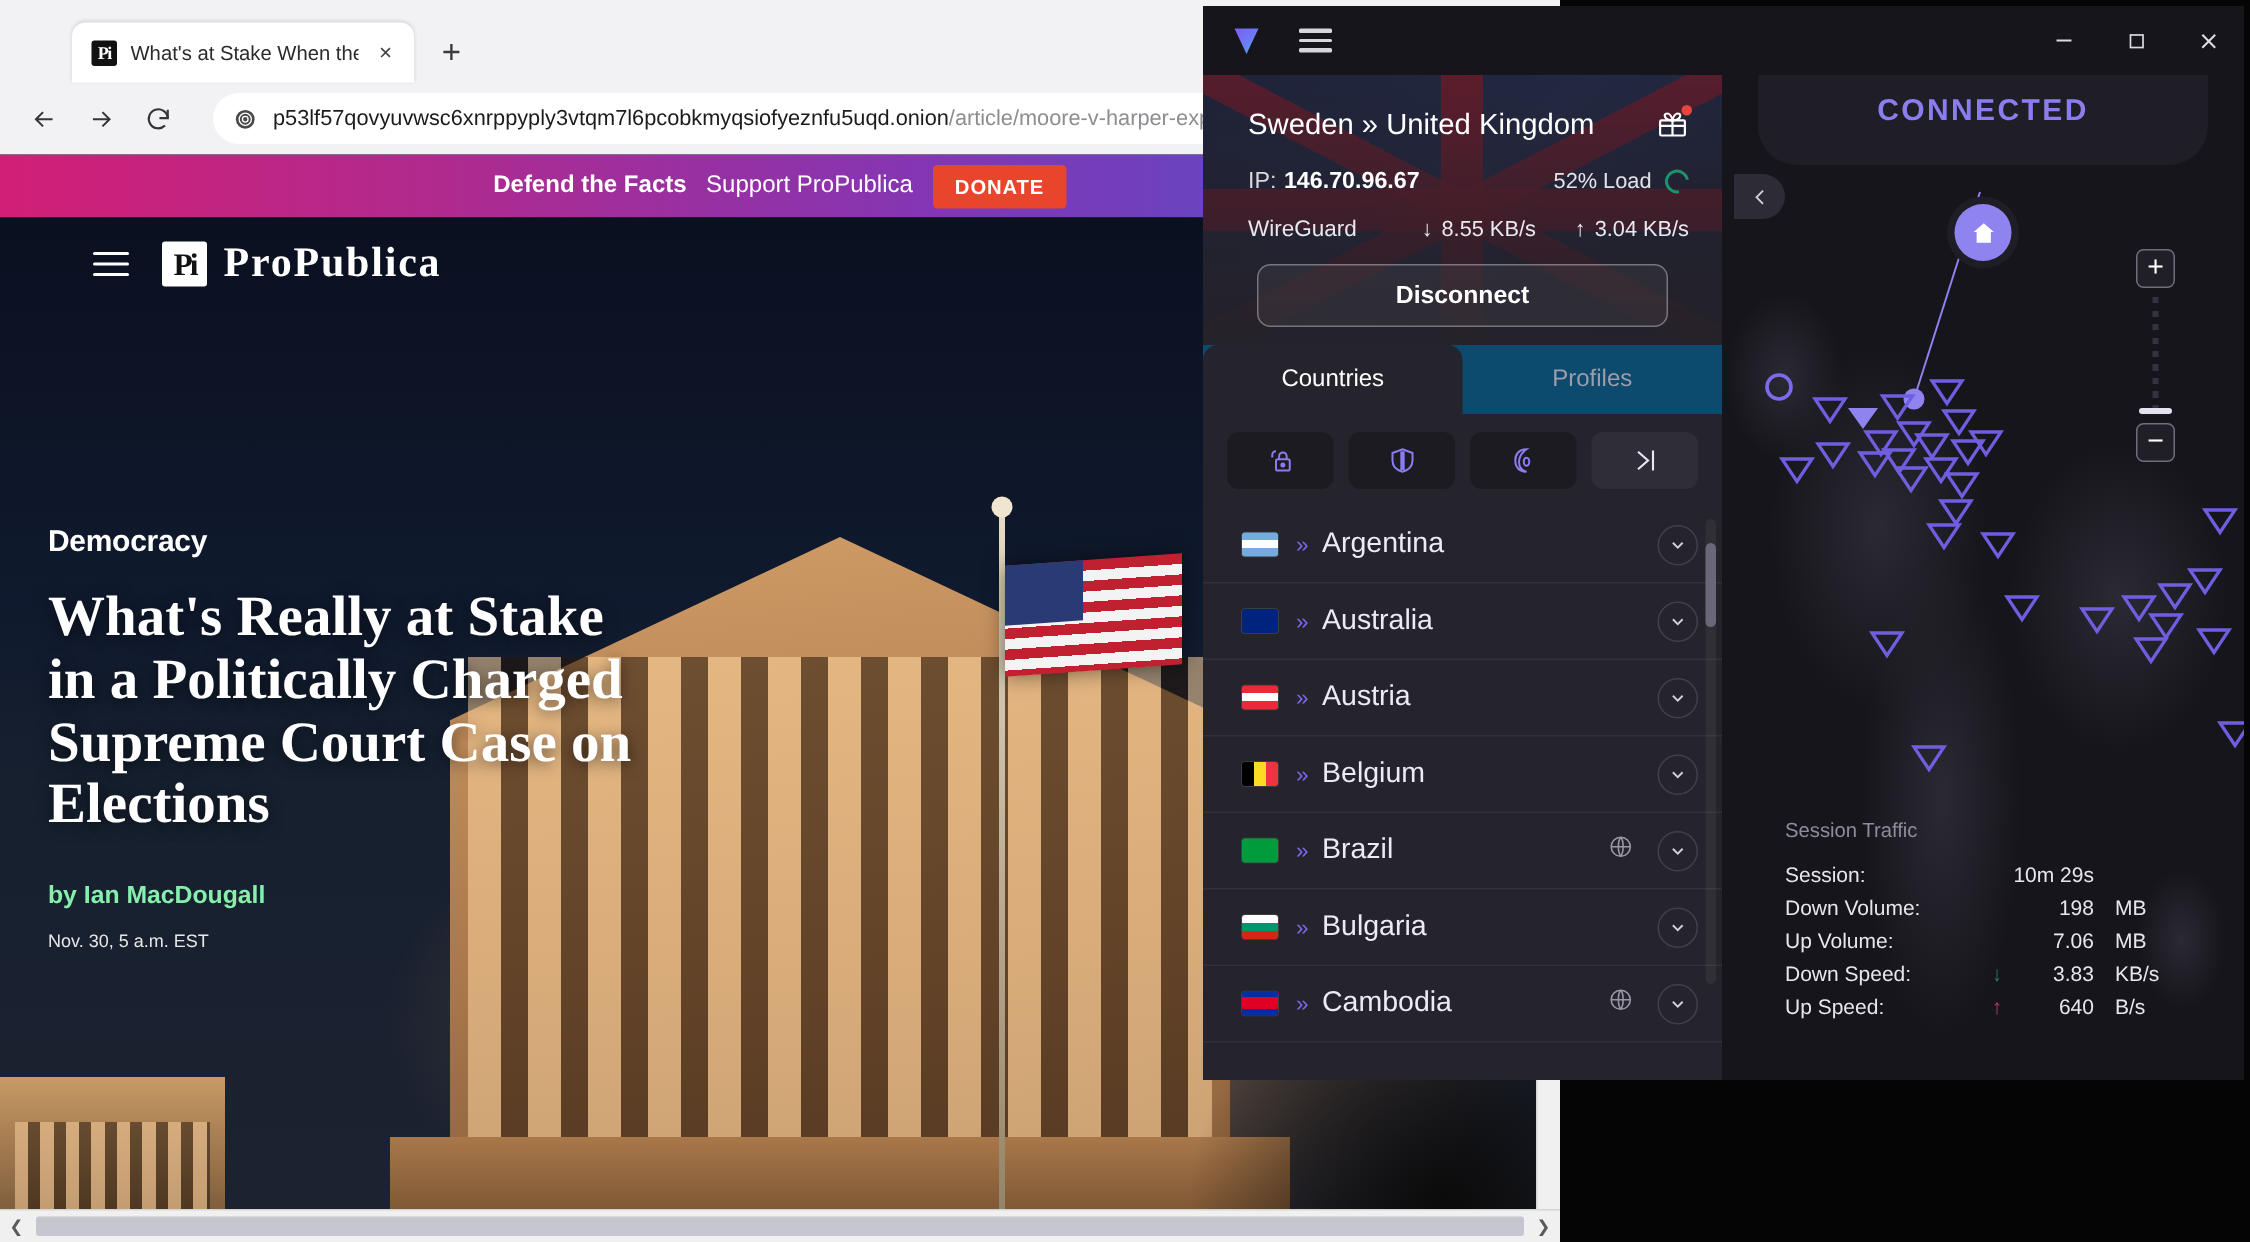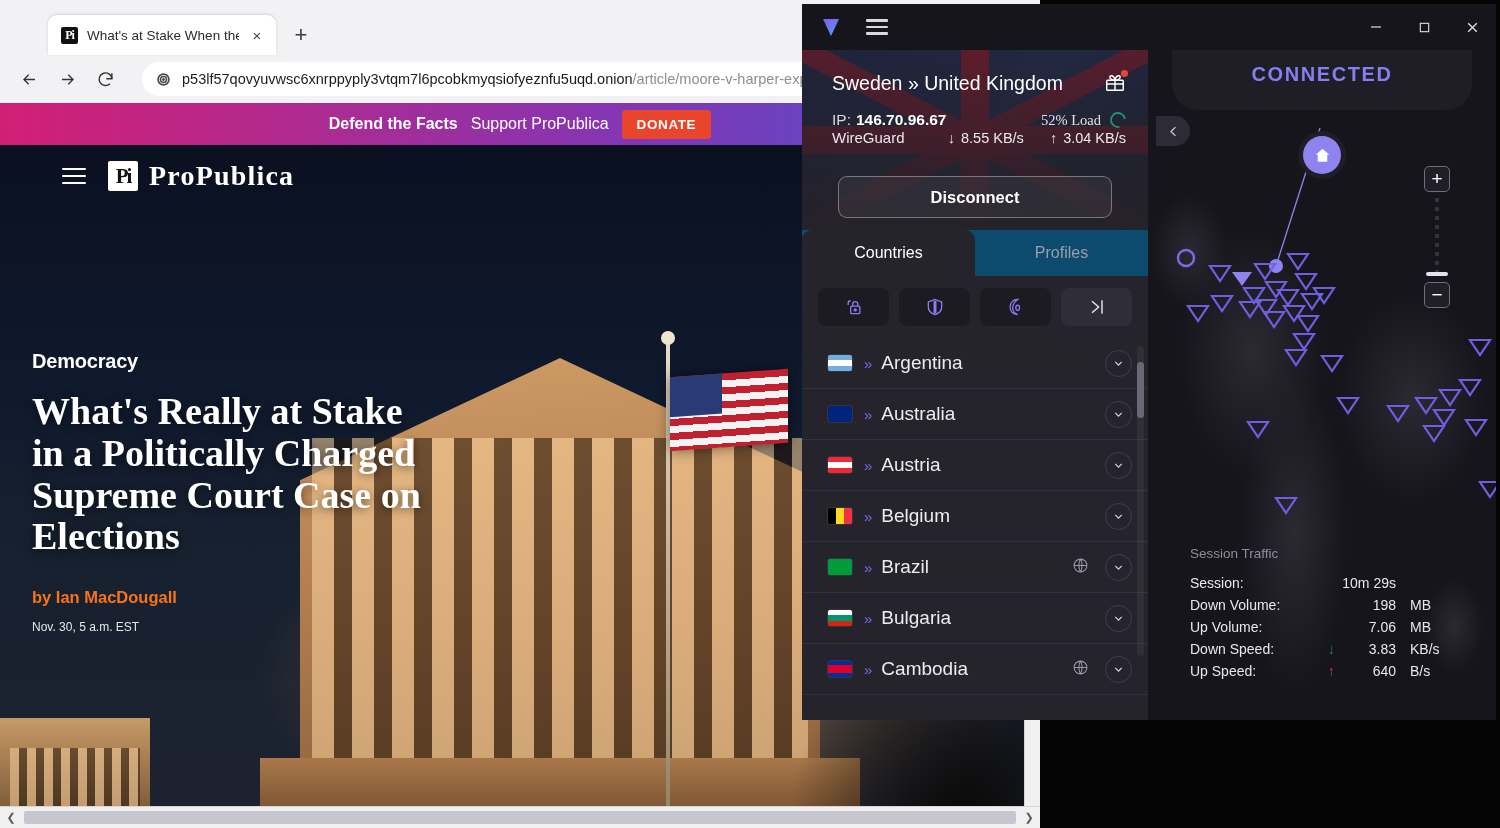--- a/index.html
+++ b/index.html
@@ -156,21 +156,21 @@
   .article-copy { position: absolute; left: 32px; top: 205px; width: 400px; z-index: 4; }
   .kicker {
     color: #fff; font-size: 20px; font-weight: bold; margin-bottom: 18px;
     letter-spacing: -.2px;
   }
   .headline {
     color: #fff; font-family: "Liberation Serif", serif; font-weight: bold;
     font-size: 38px; line-height: 1.1; margin-bottom: 30px;
     text-shadow: 0 2px 10px rgba(0,0,0,.55);
   }
-  .byline { color: #f97316; font-size: 16.5px; font-weight: bold; margin-bottom: 13px; }
+  .byline { color: #86efac; font-size: 16.5px; font-weight: bold; margin-bottom: 13px; }
   .timestamp { color: #e7e7e7; font-size: 12px; }
 
   
   .vscrollbar {
     position: absolute; right: 0; top: 103px; width: 16px; height: 705px;
     background: #f0f0f0; border-left: 1px solid #d6d6d6; z-index: 6;
   }
   .vthumb { position: absolute; top: 0; left: 1px; width: 13px; height: 262px;
     background: #c6c6ce; border-radius: 2px; }
   .hscrollbar {
@@ -229,27 +229,27 @@
   .conn-route { color: #fff; font-size: 19.5px; }
   .gift-icon { margin-left: auto; position: relative; color: #fff; }
   .gift-dot {
     position: absolute; right: -2px; top: -2px; width: 7px; height: 7px;
     border-radius: 50%; background: #e8453c;
   }
   .conn-row2 { display: flex; align-items: center; margin-top: 13px; }
   .ip-label { color: #d7d7dd; font-size: 15.5px; }
   .ip-value { color: #fff; font-size: 15.5px; font-weight: bold; margin-left: 5px; }
   .load-wrap { margin-left: auto; display: flex; align-items: center; gap: 9px; }
-  .load-text { color: #e2e2e8; font-size: 14.5px; font-family: Liberation Serif, serif; }
+  .load-text { color: #e2e2e8; font-size: 14.5px; }
   .load-ring {
     width: 16px; height: 16px; border-radius: 50%;
     border: 2.5px solid #1f8f6c; border-right-color: transparent;
     transform: rotate(35deg);
   }
-  .conn-row3 { display: flex; align-items: center; }
+  .conn-row3 { display: flex; align-items: center; margin-top: 14px; }
   .proto { color: #e7e7ee; font-size: 15px; }
   .speeds { margin-left: auto; display: flex; gap: 26px; }
   .speed { color: #e9e9ef; font-size: 14.5px; display: flex; gap: 6px; align-items: center; }
   .disconnect-btn {
     position: absolute; left: 36px; bottom: 12px; width: 274px; height: 42px;
     border: 1px solid rgba(255,255,255,.35); border-radius: 9px;
     background: rgba(255,255,255,.05);
     display: flex; align-items: center; justify-content: center;
     color: #fff; font-size: 16.5px; font-weight: bold; z-index: 3;
   }

